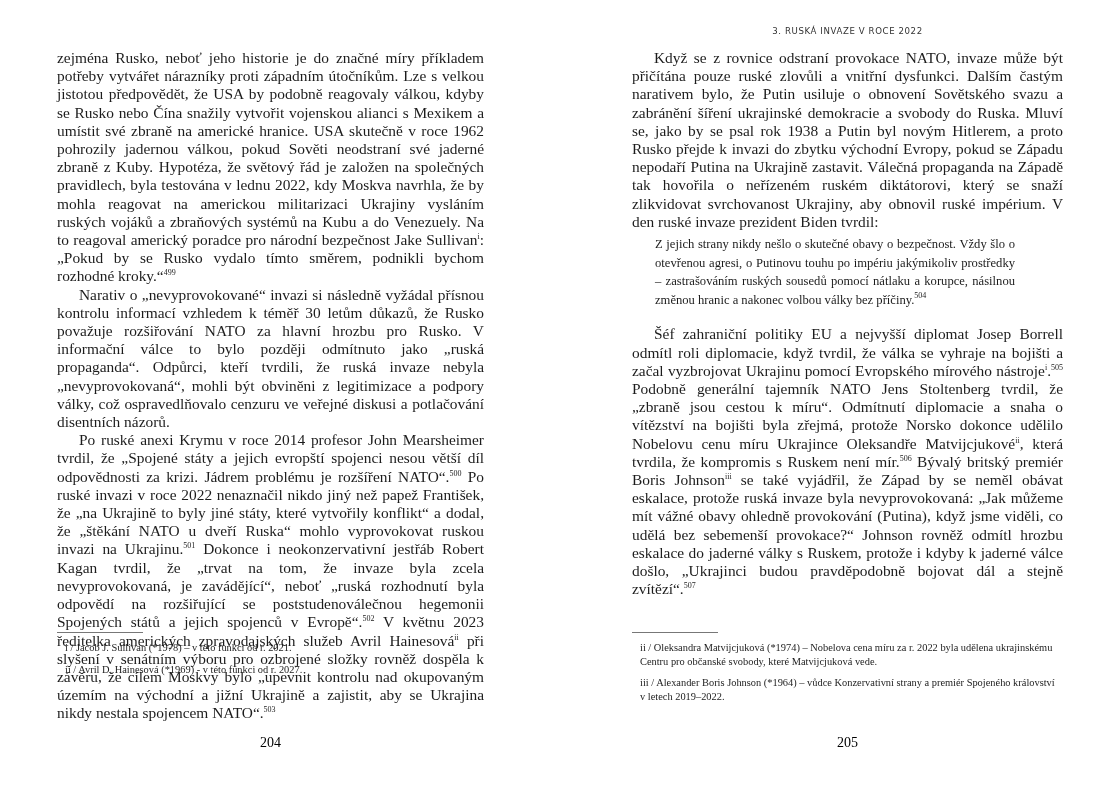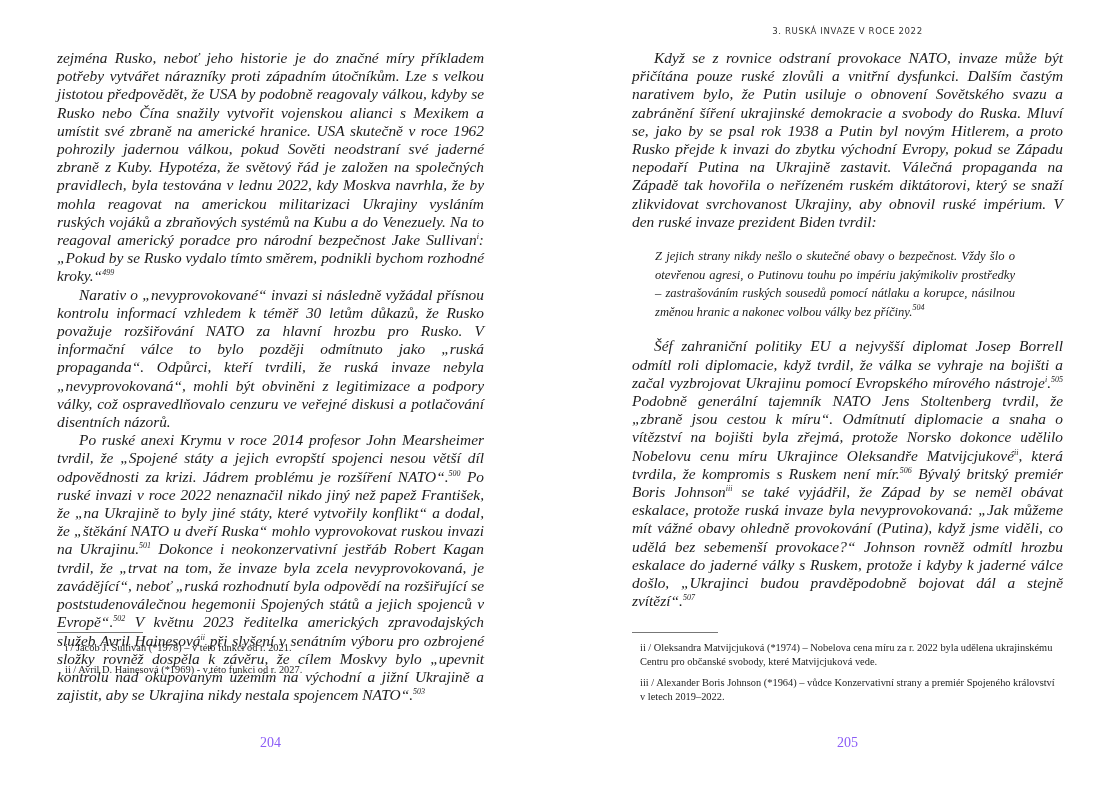--- a/index.html
+++ b/index.html
@@ -9,39 +9,39 @@
   #page-right { left: 560px; width: 559px; }
   .running-head {
     position: absolute; top: 26px; left: 0; right: 0; text-align: center;
     font-family: "DejaVu Sans", sans-serif; font-size: 8.6px; letter-spacing: 0.6px; color: #333;
   }
   #page-left .running-head { left: 57px; width: 427px; right: auto; }
   #page-right .running-head { left: 72px; width: 431px; right: auto; }
   .body-text {
     position: absolute; top: 49px;
     font-family: "Liberation Serif", serif; font-size: 15.4px; line-height: 18.2px;
-    text-align: justify; hyphens: manual; font-style: italic;
+    text-align: justify; hyphens: manual;
   }
   #page-left .body-text { left: 57px; width: 427px; }
   #page-right .body-text { left: 72px; width: 431px; }
   .body-text p { margin: 0; text-indent: 22px; }
   .body-text p.noindent { text-indent: 0; }
   sup { font-size: 8px; line-height: 0; vertical-align: 6px; }
   .blockquote {
-    margin: 16px 48px 16px 23px; font-size: 12.6px; line-height: 18.6px; text-align: justify;
+    margin: 4px 48px 16px 23px; font-size: 12.6px; line-height: 18.6px; text-align: justify;
   }
   .blockquote p { text-indent: 0 !important; }
   .footnotes { position: absolute; top: 632px; font-family: "Liberation Serif", serif; font-size: 10.4px; line-height: 13.6px; }
   #page-left .footnotes { left: 57px; width: 427px; }
   #page-right .footnotes { left: 72px; width: 431px; }
   .fn-rule { width: 86px; height: 0; border-top: 1px solid #777; margin-bottom: 6px; }
   .fn { margin: 8px; }
   .page-number {
     position: absolute; top: 735px; left: 0; right: 0; text-align: center;
-    font-family: "Liberation Serif", serif; font-size: 14px; color: #8b5cf6;
+    font-family: "Liberation Serif", serif; font-size: 14px; color: #000000;
   }
   #page-left .page-number { left: 57px; width: 427px; right: auto; }
   #page-right .page-number { left: 72px; width: 431px; right: auto; }
 </style>
 </head>
 <body>
 
 <div id="page-left" class="page">
   <div class="body-text">
       <p class="noindent"><span>zejména Rusko, neboť jeho historie je do značné míry příkladem potřeby vytvářet nárazníky proti západním útočníkům. Lze s velkou jistotou předpovědět, že USA by podobně reagovaly válkou, kdyby se Rusko nebo Čína snažily vytvořit vojenskou alianci s Mexikem a umístit své zbraně na americké hranice. USA skutečně v roce 1962 pohrozily jadernou válkou, pokud Sověti neodstraní své jaderné zbraně z Kuby. Hypotéza, že světový řád je založen na společných pravidlech, byla testována v lednu 2022, kdy Moskva navrhla, že by mohla reagovat na americkou militarizaci Ukrajiny vysláním ruských vojáků a zbraňových systémů na Kubu a do Venezuely. Na to reagoval americký poradce pro národní bezpečnost Jake Sullivan</span><sup>i</sup><span>: „Pokud by se Rusko vydalo tímto směrem, podnikli bychom rozhodné kroky.“</span><sup>499</sup></p>

